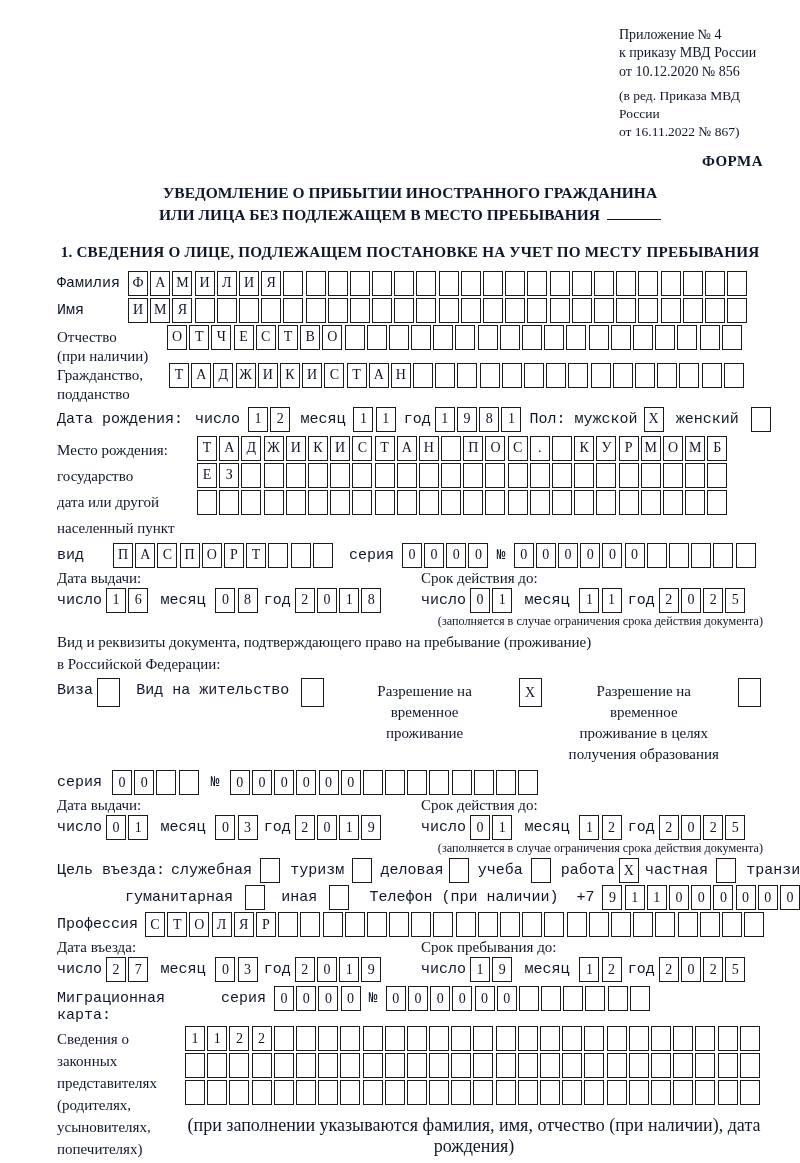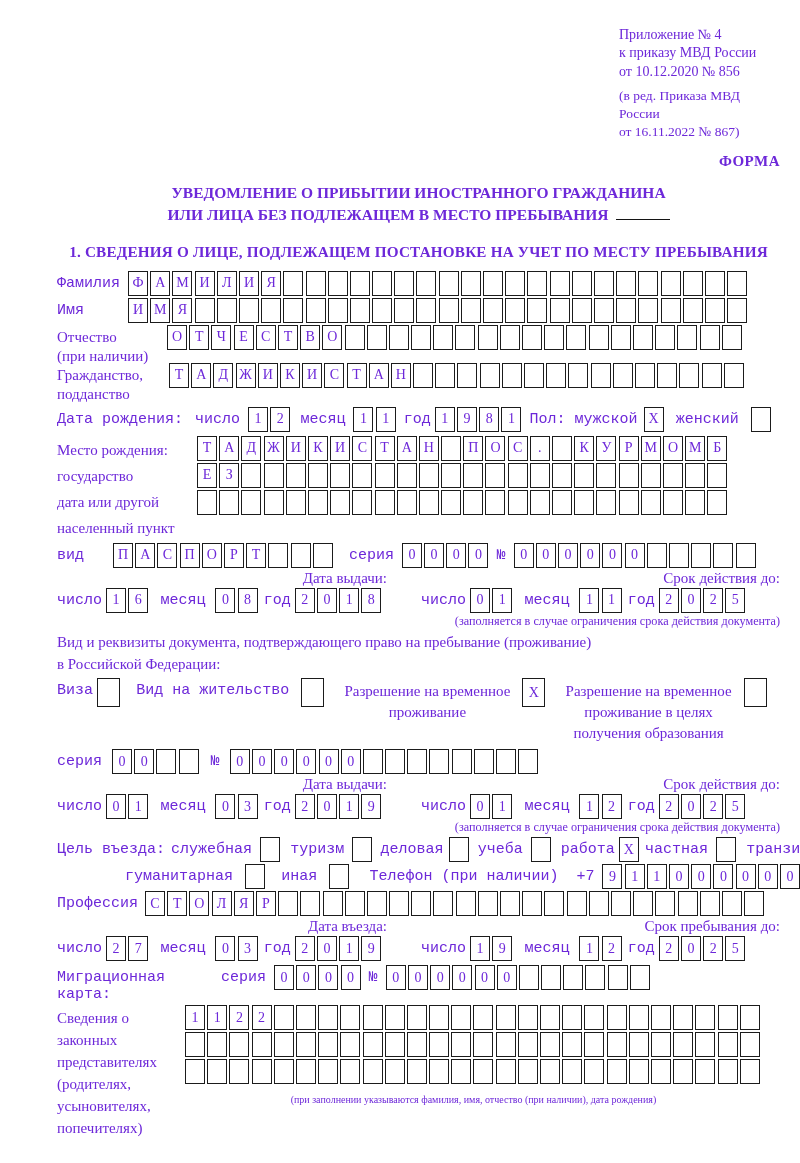--- a/index.html
+++ b/index.html
@@ -1,19 +1,19 @@
 <!DOCTYPE html>
 <html><head>
 <meta charset="utf-8">
 <style>
   html,body{margin:0;padding:0;background:#e8e8e8;}
   .page{
     position:relative;width:800px;height:1163px;margin:0 auto;background:#ffffff;
-    color:#6d28d9;font-family:"Liberation Serif","DejaVu Serif",serif;
-    box-sizing:border-box;padding:26px 20px 8px 57px;font-size:15px;overflow:hidden;
+    color:#0f172a;font-family:"Liberation Serif","DejaVu Serif",serif;
+    box-sizing:border-box;padding:26px 37px 8px 57px;font-size:15px;overflow:hidden;
   }
   
   .annex{margin-left:562px;font-size:14px;line-height:1.32;}
   .annex-note{margin-top:6px;font-size:13.5px;line-height:1.32;}
   .forma{text-align:right;font-weight:700;font-size:15px;margin-top:12px;letter-spacing:.5px;}
   .title{margin-top:12px;text-align:center;font-weight:700;font-size:15.5px;line-height:1.45;}
   .u-line{display:inline-block;width:54px;height:12px;border-bottom:1.8px solid #141414;margin-left:7px;}
   .sec1-heading{margin-top:16px;margin-bottom:10px;font-weight:700;font-size:15.2px;text-align:center;white-space:nowrap;letter-spacing:.2px;}
   
   .row{display:flex;align-items:flex-start;margin-bottom:2px;}
@@ -29,30 +29,30 @@
   .ml12{margin-left:12px;} .ml14{margin-left:14px;} .ml18{margin-left:18px;}
   .mt10{margin-top:10px;} .mt16{margin-top:16px;} .mt4{margin-top:4px;} .mt2{margin-top:2px;}
   
   .multiline-labels{flex:none;line-height:26px;padding-top:1px;}
   .stacked-rows .cells{margin-bottom:2px;}
   
   .doc-heading{text-align:center;font-weight:700;font-size:14.5px;margin:3px 0 4px;}
   .dates{display:flex;margin-top:1px;}
   .dates-left{width:330px;flex:none;}
   .dates-right{margin-left:34px;flex:1;}
-  .date-head{text-align:right;font-size:15px;margin-bottom:1px;}
+  .date-head{text-align:left;font-size:15px;margin-bottom:1px;}
   .date-row{display:flex;align-items:flex-start;}
   .note{font-size:12.2px;text-align:right;margin-top:1px;margin-bottom:2px;}
   .intro{line-height:1.45;margin-top:3px;}
   .opts{display:flex;margin-top:3px;margin-bottom:5px;}
   .opt{display:flex;align-items:flex-start;}
   .opt-label-multi{text-align:center;line-height:1.4;padding-top:3px;}
   .rep{display:flex;margin-top:2px;}
   .rep-labels{flex:none;width:128px;line-height:22px;padding-top:2px;}
-  .rep-note{font-size:10px;margin-top:10px;text-align:center;}
+  .rep-note{font-size:18px;margin-top:10px;text-align:center;}
 </style>
 </head>
 <body>
 
 <div class="page">
 
   <div class="annex">
     <div>Приложение № 4</div>
     <div>к приказу МВД России</div>
     <div>от 10.12.2020 № 856</div>

